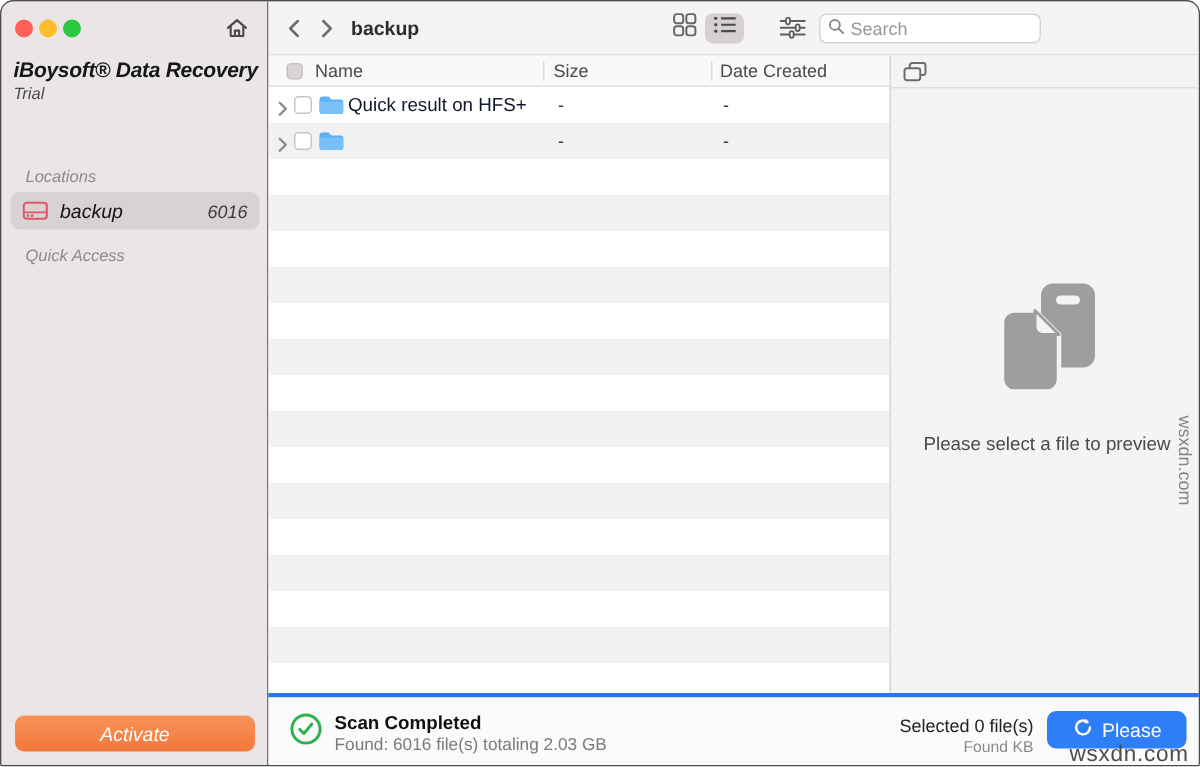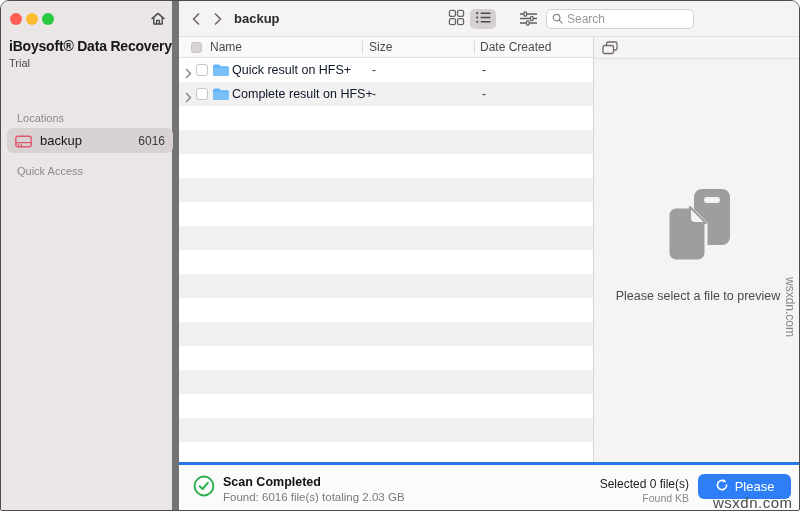--- a/index.html
+++ b/index.html
@@ -3,21 +3,21 @@
 <meta charset="utf-8">
 <style>
   * { margin:0; padding:0; box-sizing:border-box; }
   html,body { width:800px; height:511px; overflow:hidden; background:#fff;
     font-family:"Liberation Sans", sans-serif; }
   .window { position:relative; width:800px; height:511px; background:#fff;
     border:1px solid #4c4c4c; border-radius:9px 9px 2px 2px; overflow:hidden; }
 
   
   .sidebar { position:absolute; left:0; top:0; width:178px; height:511px;
-    background:#eae6e6; border-right:7px solid #737373; }
+    background:#eae6e6; border-right:1px solid #737373;font-style:italic; }
   .tl { position:absolute; top:12px; width:12px; height:12px; border-radius:50%; }
   .tl.red { left:9px; background:#ff5f57; }
   .tl.yellow { left:25px; background:#febc2e; }
   .tl.green { left:41px; background:#28c840; }
   .home-btn { position:absolute; left:148px; top:9px; width:18px; height:18px; cursor:pointer; }
   .app-title { position:absolute; left:8px; top:37px; width:168px; font-size:14px;
     font-weight:700; color:#161616; letter-spacing:-0.2px; }
   .trial { position:absolute; left:8px; top:56px; font-size:11px; color:#4a4a4a; }
   .seg { position:absolute; left:9px; top:82px; width:160px; height:18px;
     background:#dcd7d7; border-radius:5px; display:flex; }
@@ -127,20 +127,21 @@
           <circle cx="6.4" cy="9.8" r="0.9" fill="#e0566b"></circle>
         </svg>
       </span>
       <span class="lbl">backup</span>
       <span class="cnt">6016</span>
     </div>
 
     <div class="sec-label" style="top:164px;">Quick Access</div>
 
 
+    <div class="activate">Activate</div>
   </div>
 
   <div class="toolbar">
     <span class="nav-arrow" style="left:12px;">
       <svg width="10" height="14" viewBox="0 0 10 14">
           <path d="M7.5 2 L2.5 7 L7.5 12" fill="none" stroke="#6f6b6b" stroke-width="1.7" stroke-linecap="round" stroke-linejoin="round"></path>
         </svg>
     </span>
     <span class="nav-arrow" style="left:34px;">
       <svg width="10" height="14" viewBox="0 0 10 14">
@@ -219,21 +220,20 @@
       </div>
       <div class="trow alt">
         <span class="disc"><svg width="7" height="11" viewBox="0 0 7 11">
             <path d="M1.5 1.5 L5.5 5.5 L1.5 9.5" fill="none" stroke="#8e8a8a" stroke-width="1.6" stroke-linecap="round" stroke-linejoin="round"></path>
           </svg></span>
         <span class="cb"></span>
         <span class="fic"><svg width="17" height="14" viewBox="0 0 17 14">
             <path d="M1 3.4 a2 2 0 0 1 2 -2 h4.1 l1.9 1.9 h6 a2 2 0 0 1 2 2 V11 a2 2 0 0 1 -2 2 H3 a2 2 0 0 1 -2 -2 Z" fill="#5fb0f5"></path>
             <path d="M1 4.6 h16 V11 a2 2 0 0 1 -2 2 H3 a2 2 0 0 1 -2 -2 Z" fill="#79c0f8"></path>
           </svg></span>
-        <span class="rname">Complete result on HFS+</span>
         <span class="rsize">-</span>
         <span class="rdate">-</span>
       </div>
       <div class="trow"></div>
       <div class="trow alt"></div>
       <div class="trow"></div>
       <div class="trow alt"></div>
       <div class="trow"></div>
       <div class="trow alt"></div>
       <div class="trow"></div>

